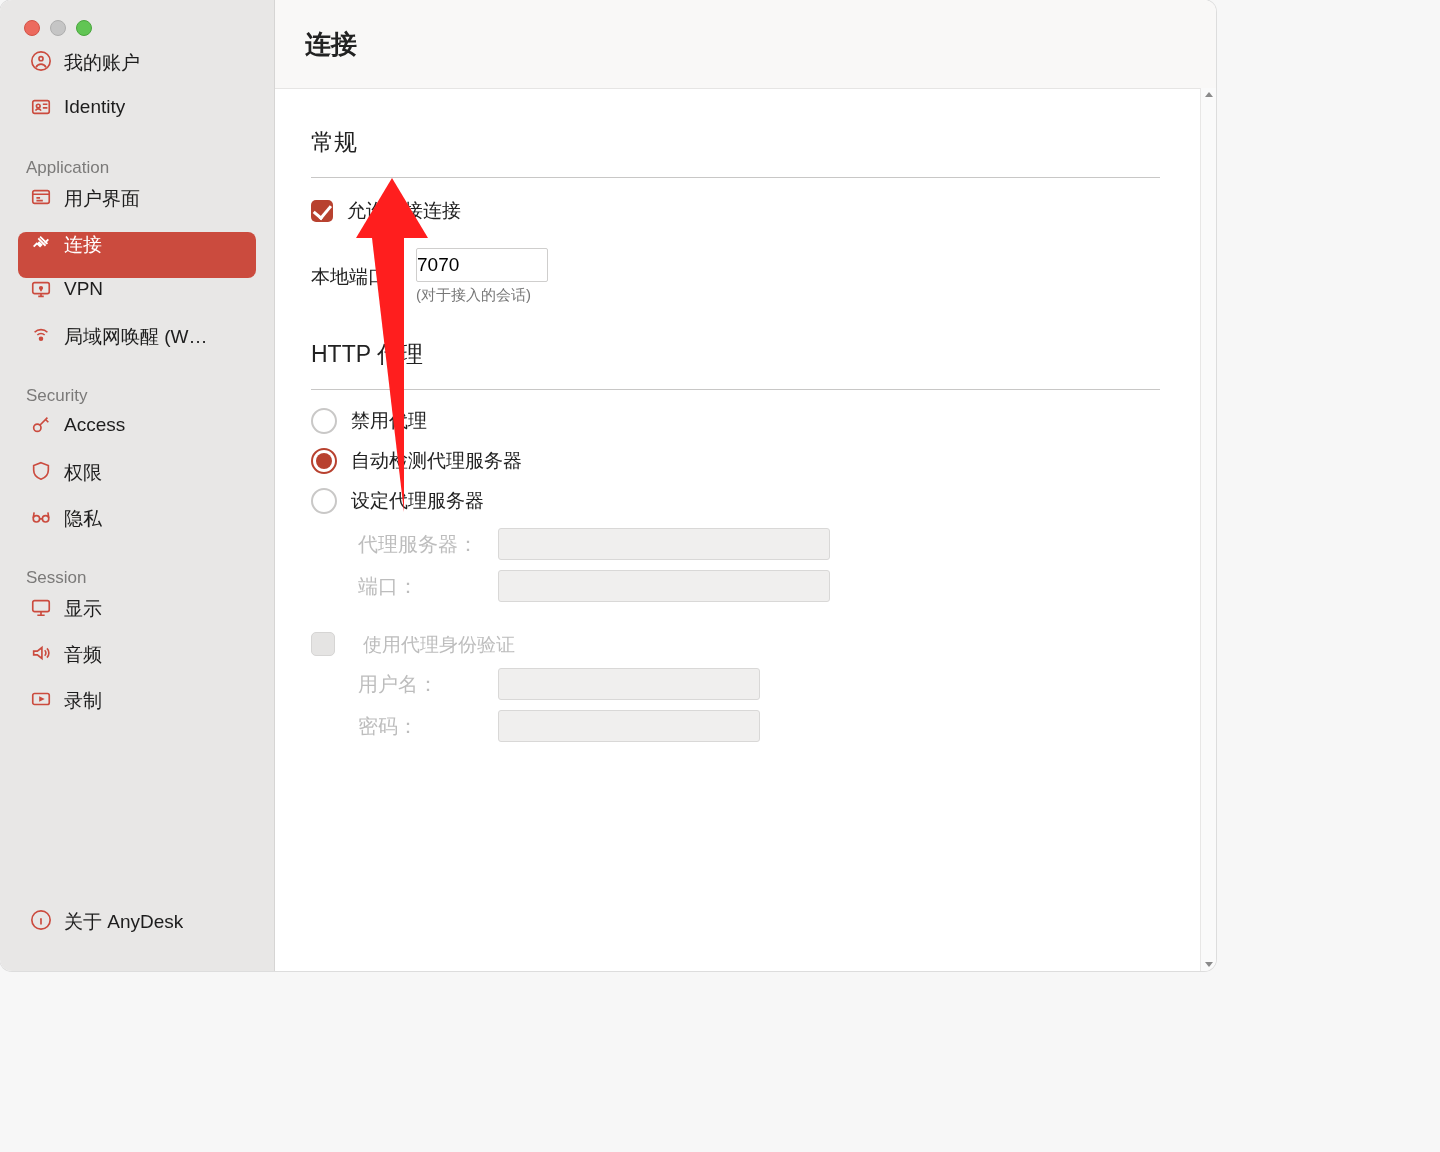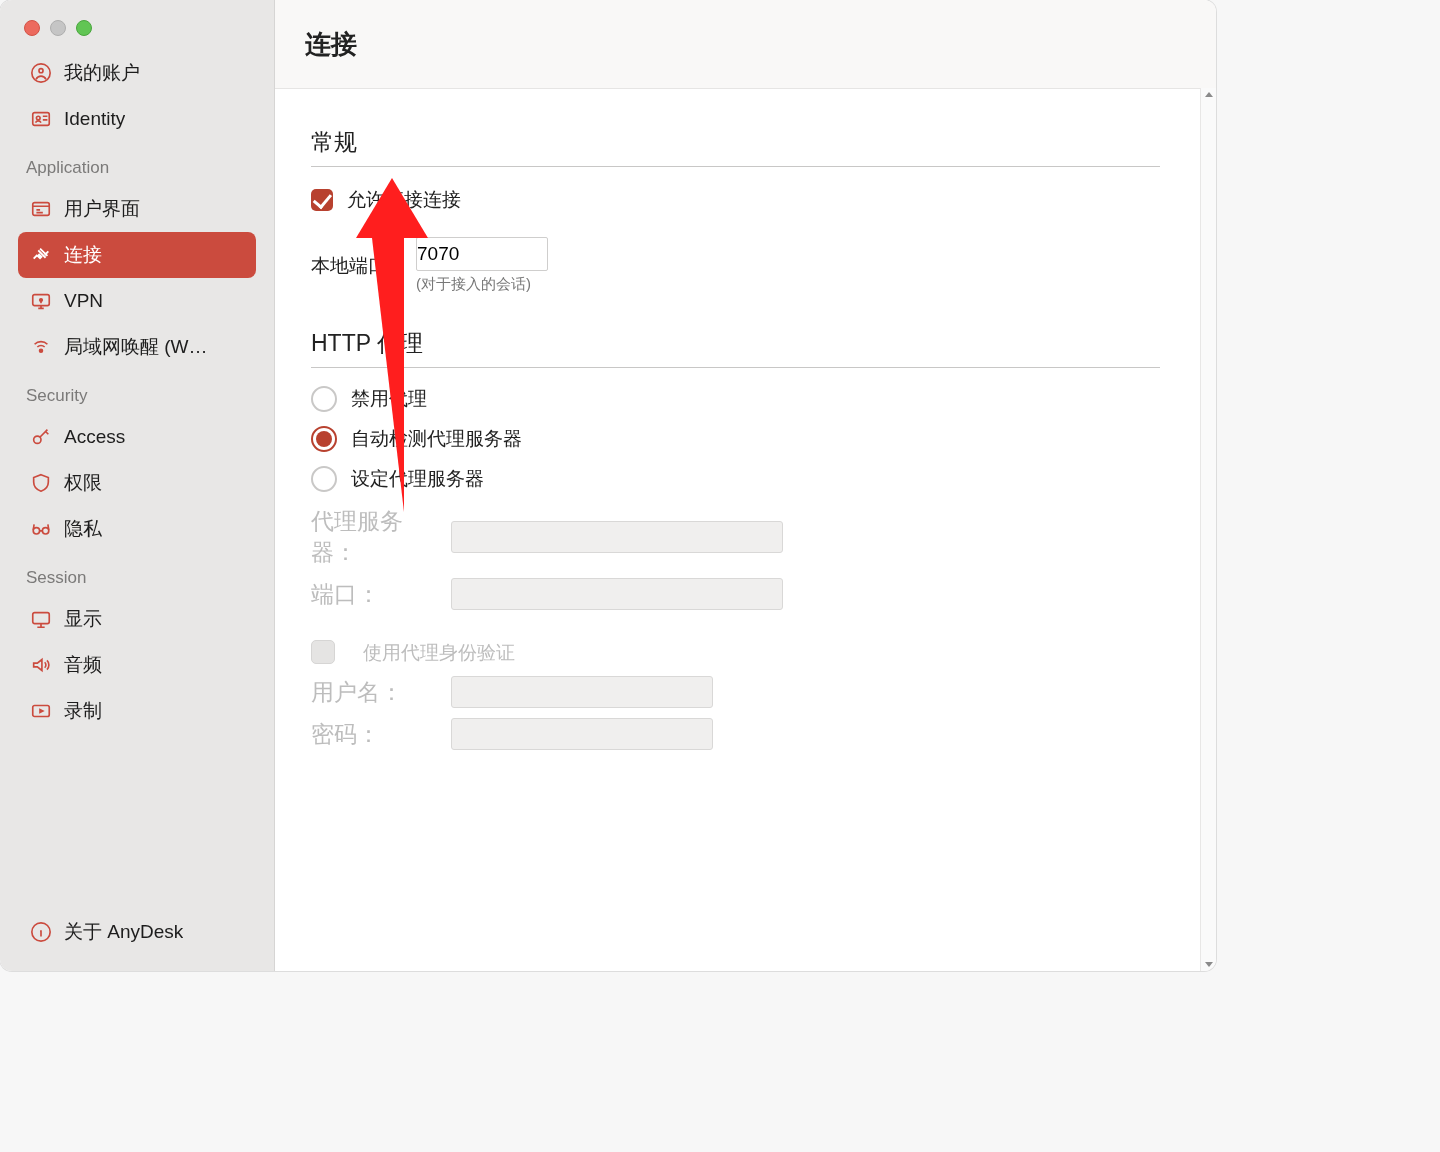--- a/index.html
+++ b/index.html
@@ -39,21 +39,21 @@
   }
   .dot.red{background:#ec6a5e;border:1px solid #d25347;}
   .dot.yellow{background:#c5c5c5;border:1px solid #aeaeae;}
   .dot.green{background:#61c554;border:1px solid #4aa63e;}
   .section-header{
     font-size:17px;color:#7b7a79;
     padding:16px 26px 8px 26px;
   }
   .nav-list{display:flex;flex-direction:column;padding:0 18px;}
   .nav-item{
-    display:flex;align-items:center;gap:12px;
+    display:flex;gap:12px;
     height:46px;padding:0 12px;border-radius:8px;
     cursor:default;color:#1d1d1d;
     font-size:19px;
   }
   .nav-item .icon{width:22px;height:22px;display:flex;align-items:center;justify-content:center;color:var(--red);flex:none;}
   .nav-item.selected{background:var(--red);color:#fff;}
   .nav-item.selected .icon{color:#fff;}
   .nav-item .label{white-space:nowrap;overflow:hidden;text-overflow:ellipsis;}
   .sidebar-spacer{flex:1;}
   .about-item{margin-bottom:16px;}
@@ -65,21 +65,21 @@
     background:#f9f8f7;
   }
   .titlebar h1{font-size:26px;font-weight:600;margin:0;color:#222;}
   .content{
     padding:24px 56px 20px 36px;
     overflow:auto;flex:1;
     position:relative;
   }
   .group-title{
     font-size:23px;font-weight:500;color:#222;
-    padding-bottom:8px;margin-top:14px;
+    padding-bottom:19px;margin-top:14px;
     border-bottom:1px solid var(--divider);
   }
   .row{display:flex;align-items:center;gap:14px;margin-top:20px;}
   .checkbox{
     width:22px;height:22px;border-radius:5px;flex:none;
     display:flex;align-items:center;justify-content:center;
   }
   .checkbox.checked{background:var(--red-dark);}
   .checkbox.checked::after{content:"";width:8px;height:14px;border:solid #fff;border-width:0 3px 3px 0;transform:rotate(40deg) translate(-1px,-1px);}
   .checkbox.disabled{background:#e5e4e3;border:1px solid #d6d5d4;}
@@ -97,21 +97,21 @@
   .radio-row{display:flex;align-items:center;gap:14px;}
   .radio{
     width:22px;height:22px;border-radius:50%;flex:none;
     border:2px solid #c9c8c7;background:#fff;position:relative;
   }
   .radio.selected{border-color:var(--red-dark);}
   .radio.selected::after{content:"";position:absolute;inset:3px;border-radius:50%;background:var(--red-dark);}
   
   .proxy-fields{margin-top:14px;}
   .proxy-fields .pf-row{display:flex;align-items:center;gap:10px;margin-top:10px;}
-  .pf-label{width:130px;font-size:23px;color:var(--disabled);}
+  .pf-label{width:130px;font-size:20px;color:var(--disabled);margin-left:47px;}
   .pf-input{
     width:330px;height:30px;border:1px solid #d9d8d7;border-radius:3px;
     background:var(--input-bg);
   }
   .pf-check-row{display:flex;gap:28px;margin-top:30px;}
   .pf-check-label{font-size:19px;color:var(--disabled);}
   
   .scroll-stub{
     position:absolute;right:0;top:88px;bottom:0;width:15px;
     background:#fafafa;border-left:1px solid #e8e7e6;

